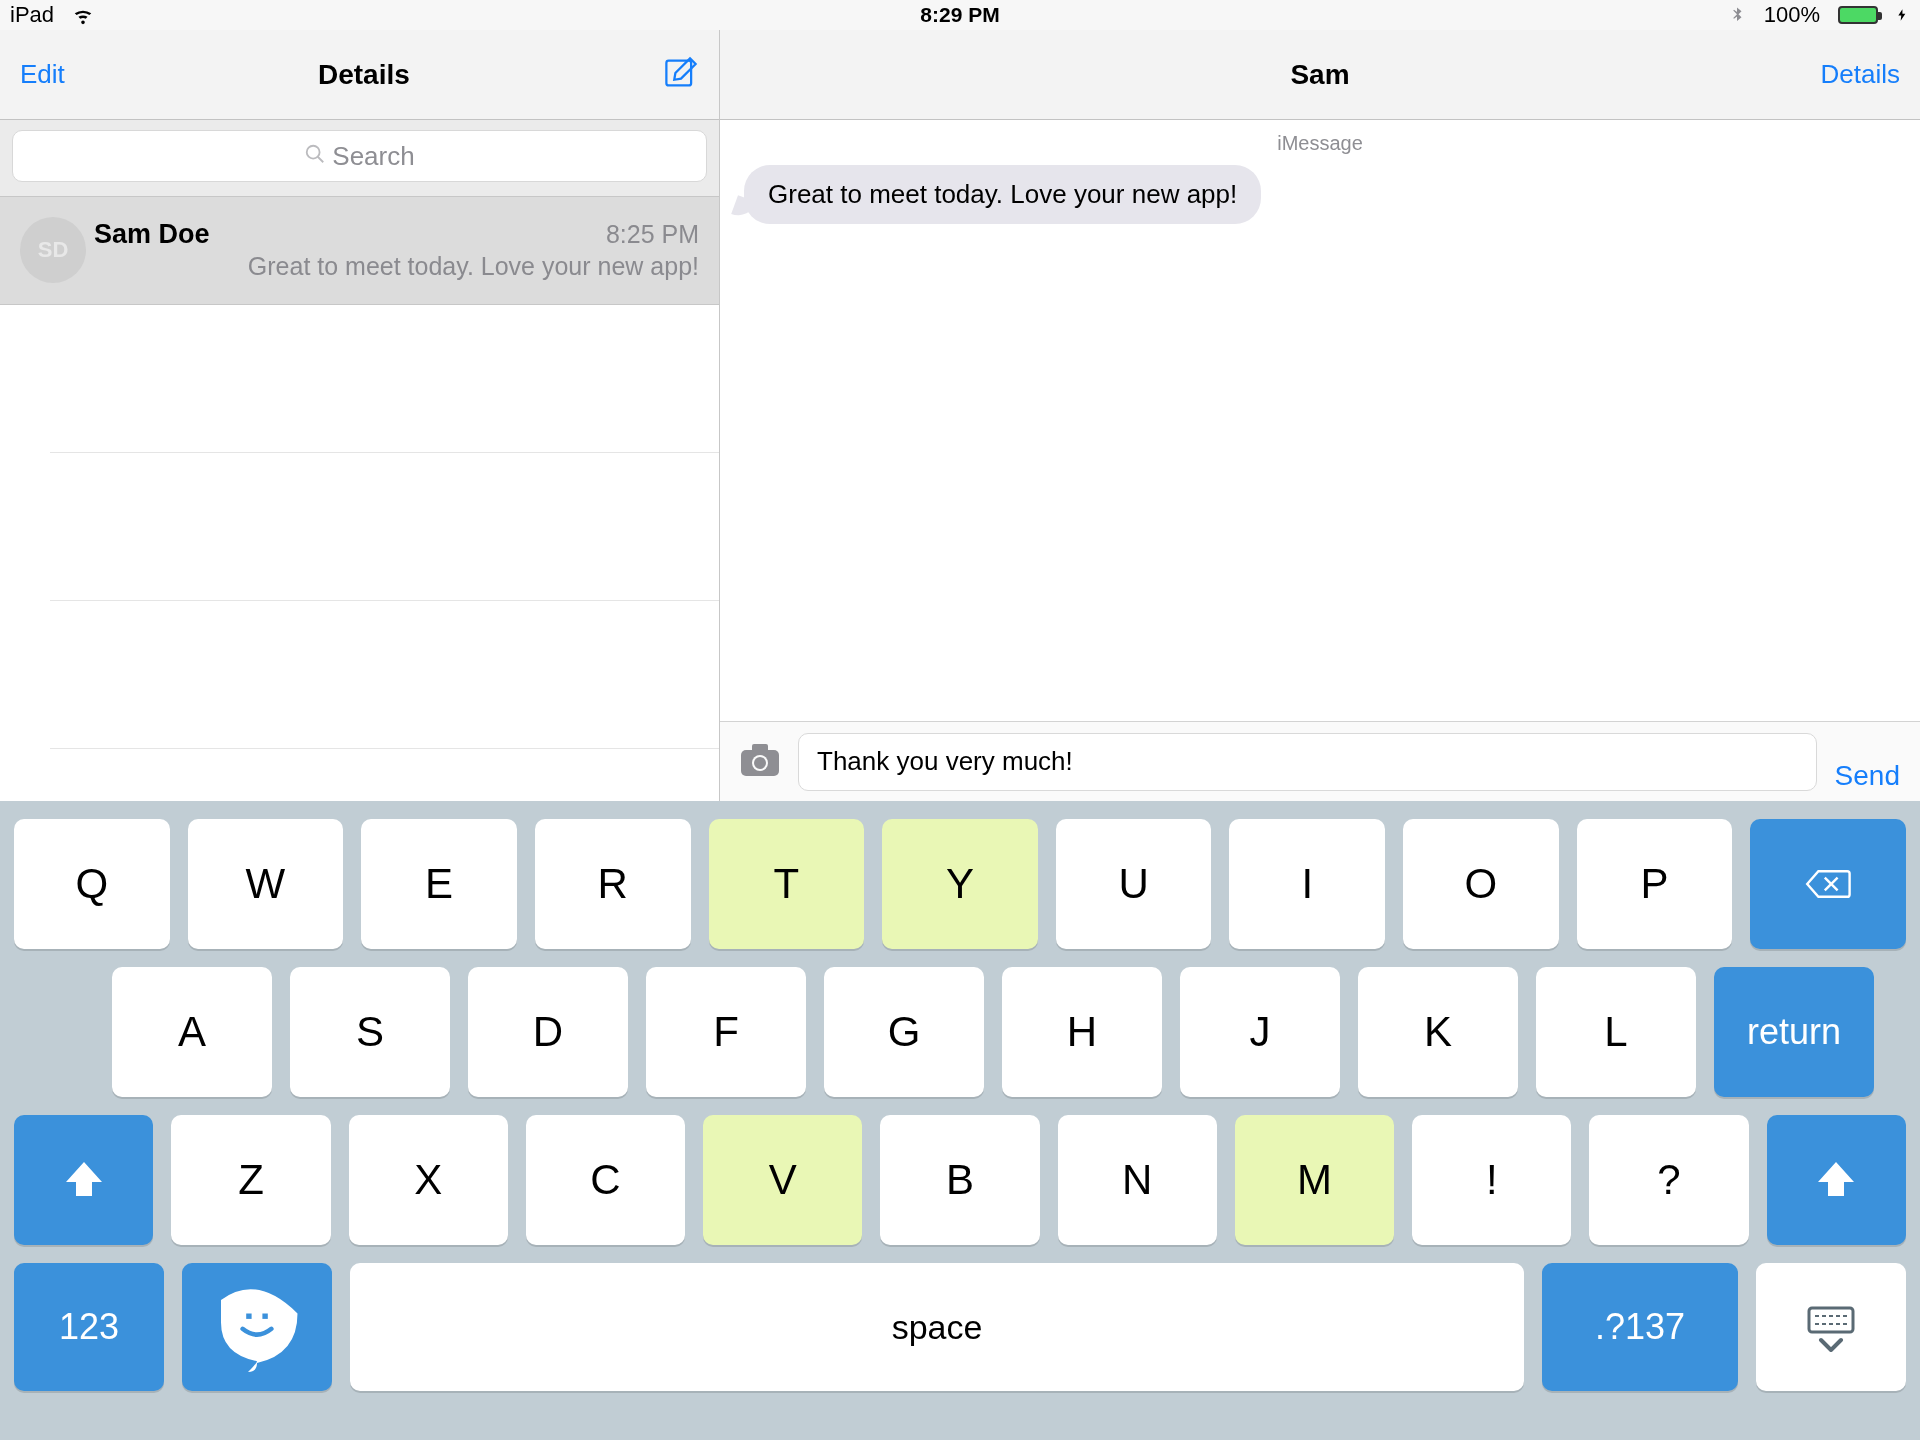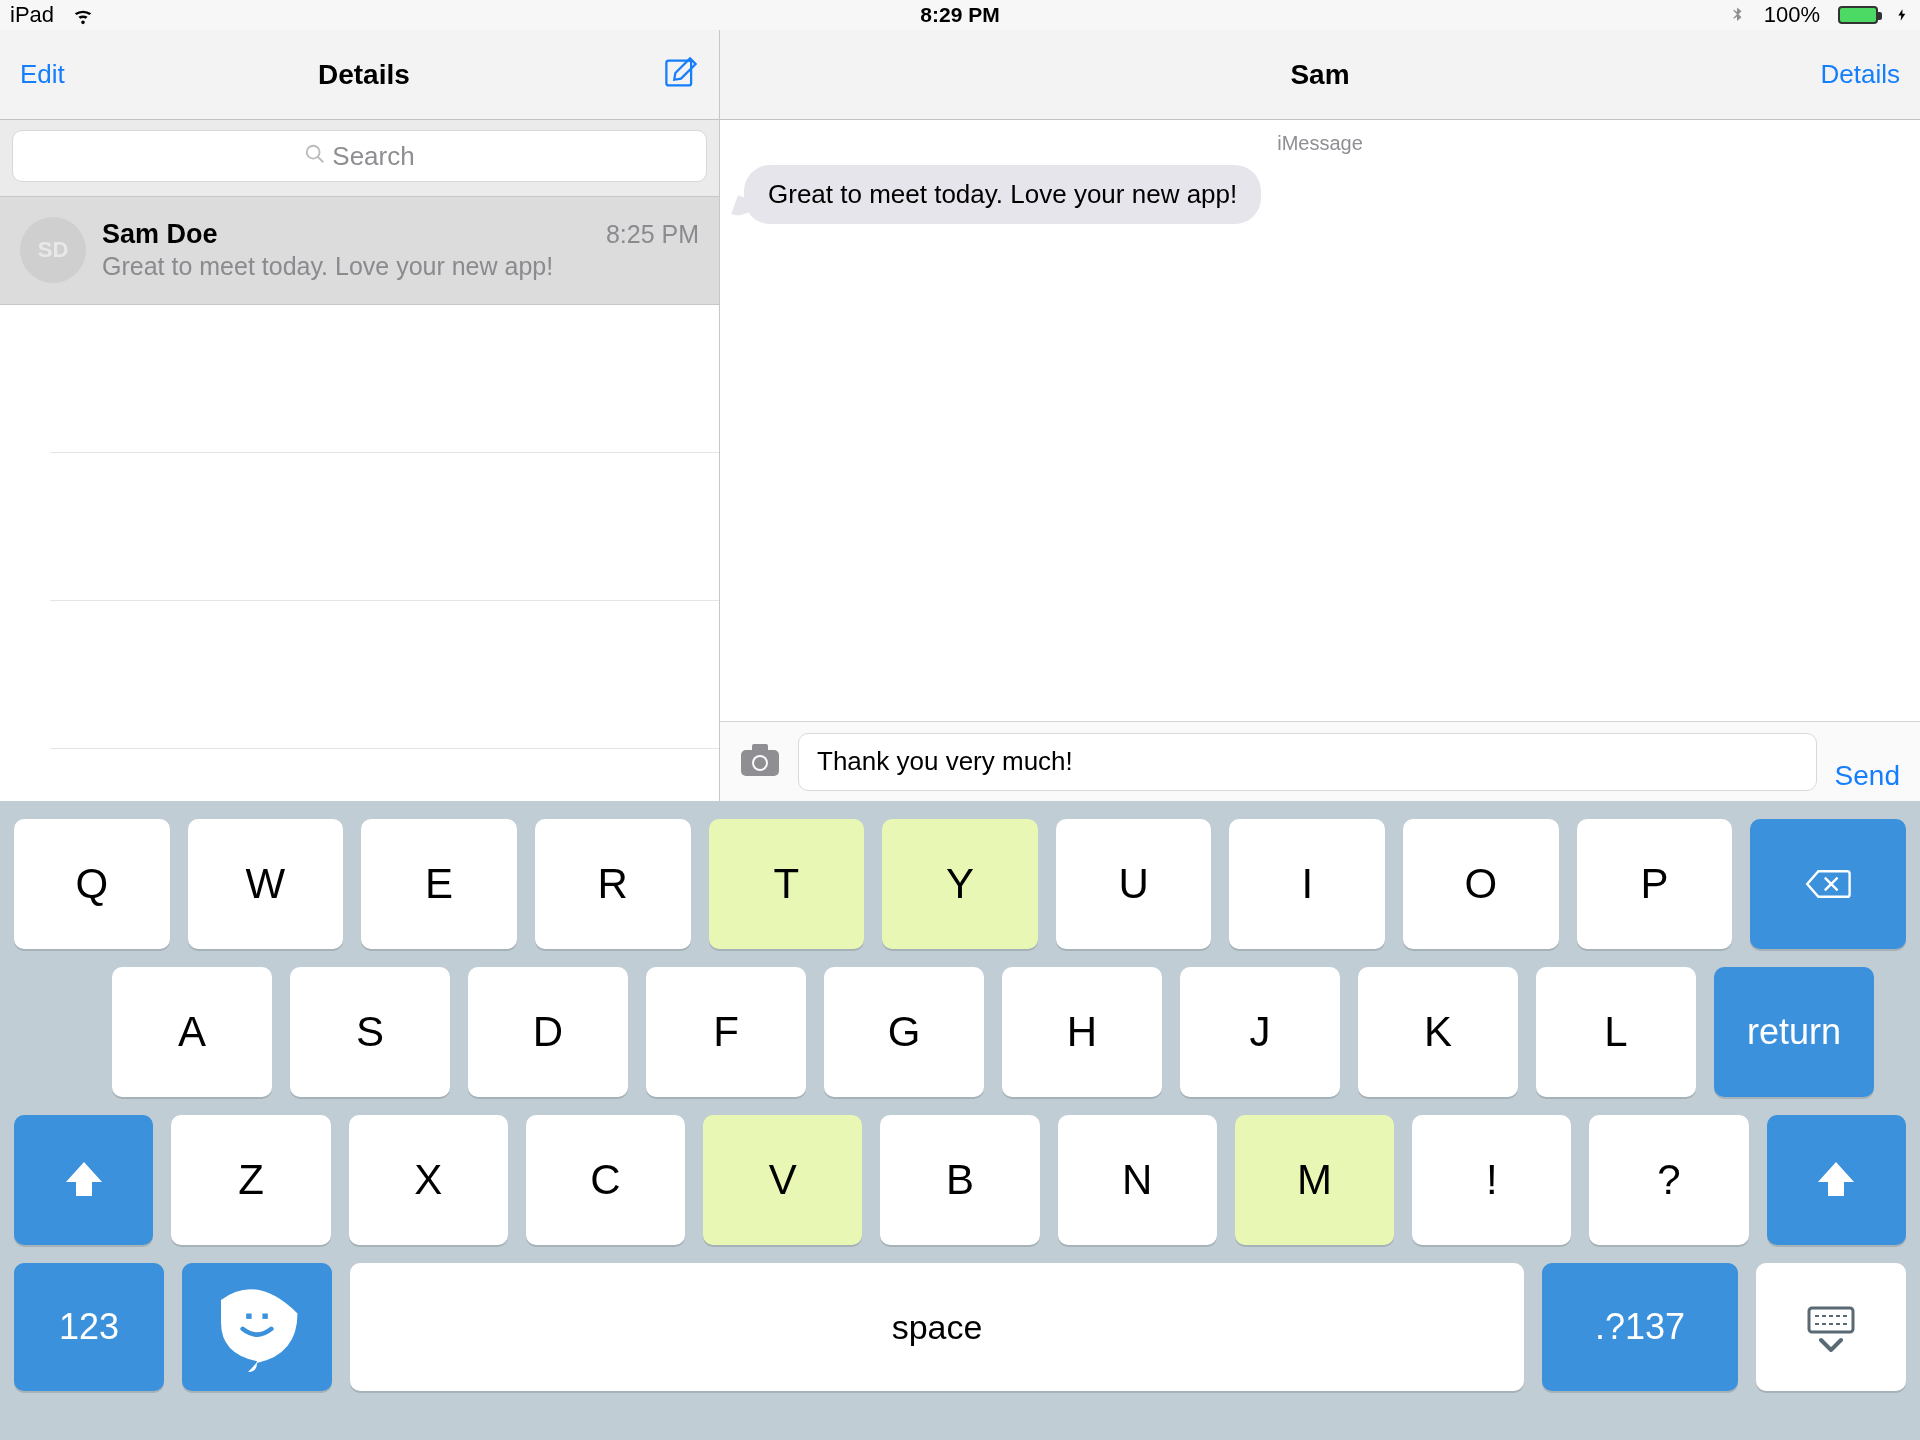--- a/index.html
+++ b/index.html
@@ -28,21 +28,21 @@
   .sb-header.convo-h { justify-content:flex-start; position:relative; }
   .sb-header .title { font-size:28px; font-weight:700; }
   .blue { color:#157efb; }
   .sb-header .edit { font-size:26px; }
   .sb-header .compose svg { width:36px; height:36px; }
 
   .searchwrap { background:#ebebeb; padding:10px 12px 14px; border-bottom:1px solid #c7c7c7; }
   .searchbox { background:#fff; border:1px solid #d8d8d8; border-radius:10px; height:52px; display:flex; align-items:center; justify-content:center; gap:6px; color:#8e8e93; font-size:26px;}
   .searchbox svg { width:22px; height:22px; opacity:.6; }
 
-  .threadrow { background:#dcdcdc; padding:16px 20px 18px; min-height:108px; display:flex; gap:16px; align-items:center; border-bottom:1px solid #c7c7c7;}
+  .threadrow { background:#dcdcdc; padding:16px 20px 18px; min-height:108px; display:flex; gap:8px; align-items:center; border-bottom:1px solid #c7c7c7;text-align:right;}
   .avatar { width:66px; height:66px; border-radius:50%; background:#cfcfcf; color:#e8e8e8; display:flex; align-items:center; justify-content:center; font-size:22px; font-weight:600;}
   .threadtext { flex:1; }
   .threadtop { display:flex; justify-content:space-between; align-items:baseline;}
   .threadname { font-size:27px; font-weight:700; }
   .threadtime { font-size:25px; color:#8a8a8f; }
   .threadprev { font-size:25px; color:#8a8a8f; margin-top:2px; }
 
   .placeholder-rows { border-bottom:0; }
   .placeholder-rows div { height:148px; border-bottom:1px solid #e5e5e5; margin-left:50px;}
 

